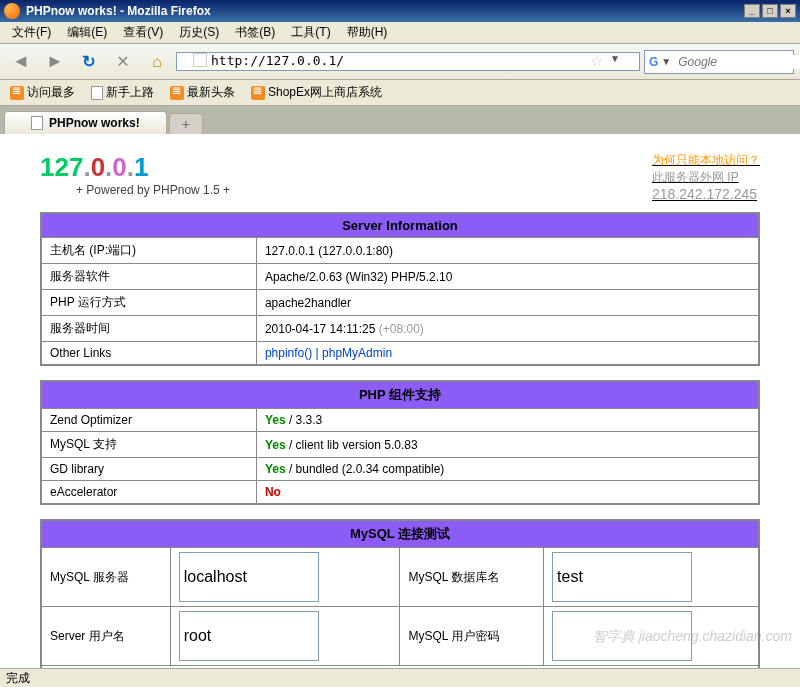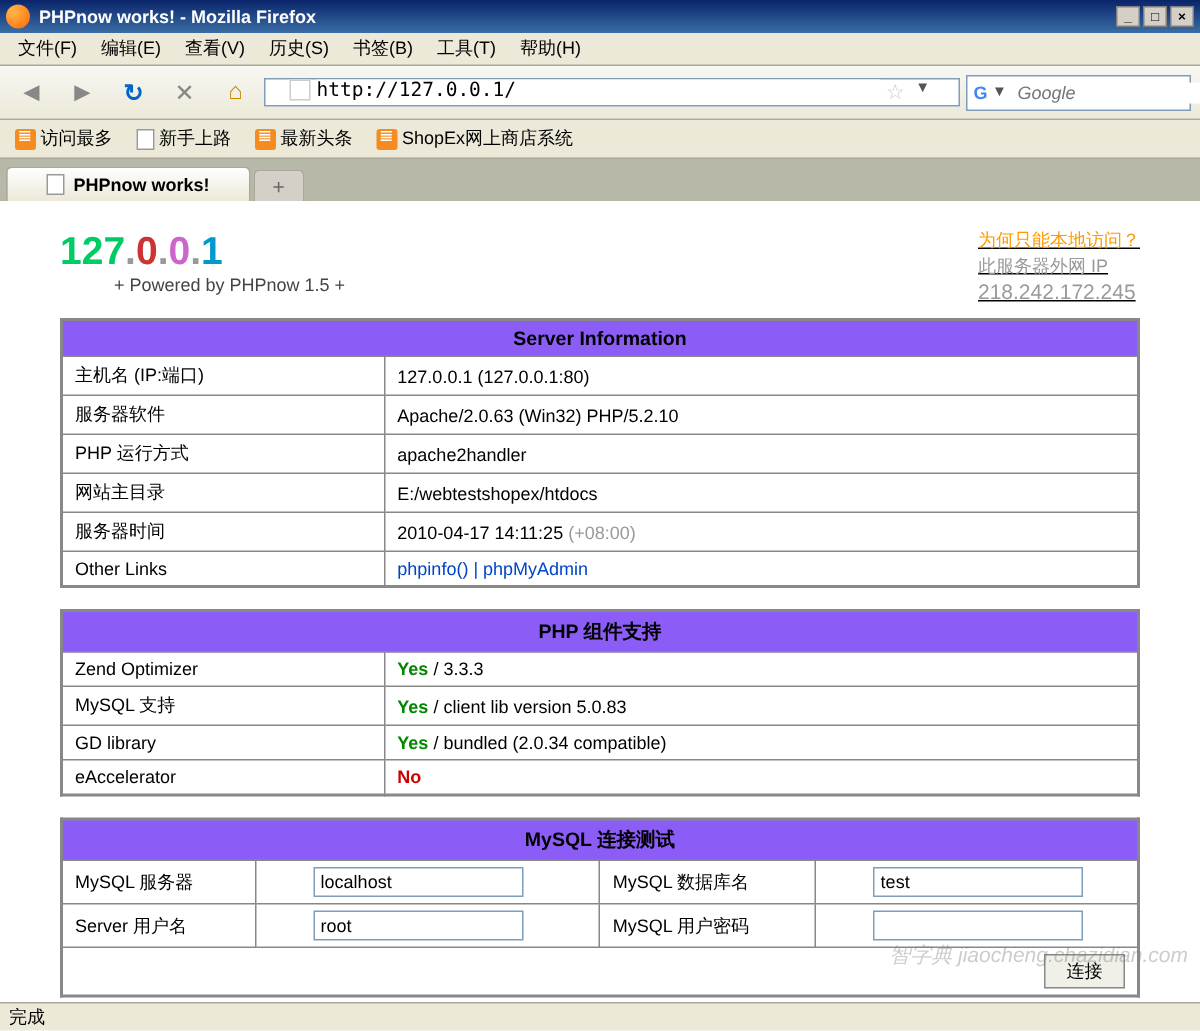--- a/index.html
+++ b/index.html
@@ -61,21 +61,21 @@
 .right-ip-val { color: #999; font-size: 14px; }
 
 .section-table { width: 100%; border: 2px solid #888; border-collapse: collapse; margin-bottom: 14px; }
 .section-table th { background: #8b5cf6; color: #000; font-weight: bold; padding: 4px; border: 1px solid #888; font-size: 13px; }
 .section-table td { border: 1px solid #888; padding: 4px 8px; font-size: 12px; }
 .yes { color: #008800; font-weight: bold; }
 .no { color: #cc0000; font-weight: bold; }
 .muted { color: #999; }
 .link { color: #0044cc; }
 
-.form-table td input { border: 1px solid #7f9db9; padding: 2px 4px; width: 140px; font-size: 12px; margin-left: 30px; }
+.form-table td input { border: 1px solid #7f9db9; padding: 15px 4px; width: 140px; font-size: 16px; }
 .connect-row { text-align: right; padding: 6px; }
 .connect-btn { border: 1px solid #888; background: #f0f0e8; padding: 2px 14px; cursor: pointer; font-size: 12px; }
 
 
 .statusbar { position: absolute; bottom: 0; left: 0; right: 0; background: #ece9d8; border-top: 1px solid #aca899; height: 19px; display: flex; align-items: center; padding: 0 6px; font-size: 12px; }
 
 
 .watermark { position: absolute; right: 8px; bottom: 22px; color: rgba(128,128,128,0.4); font-size: 14px; font-style: italic; }
 </style>
 </head>
@@ -185,24 +185,20 @@
         </tr>
     <tr>
           <td>服务器软件</td>
           <td>Apache/2.0.63 (Win32) PHP/5.2.10</td>
         </tr>
     <tr>
           <td>PHP 运行方式</td>
           <td>apache2handler</td>
         </tr>
     <tr>
-          <td>网站主目录</td>
-          <td>E:/webtestshopex/htdocs</td>
-        </tr>
-    <tr>
           <td>服务器时间</td>
           <td><span>2010-04-17 14:11:25</span> <span class="muted">(+08:00)</span></td>
         </tr>
     <tr>
           <td>Other Links</td>
           <td><span class="link">phpinfo() | phpMyAdmin</span></td>
         </tr>
   </tbody>
     </table>
 

